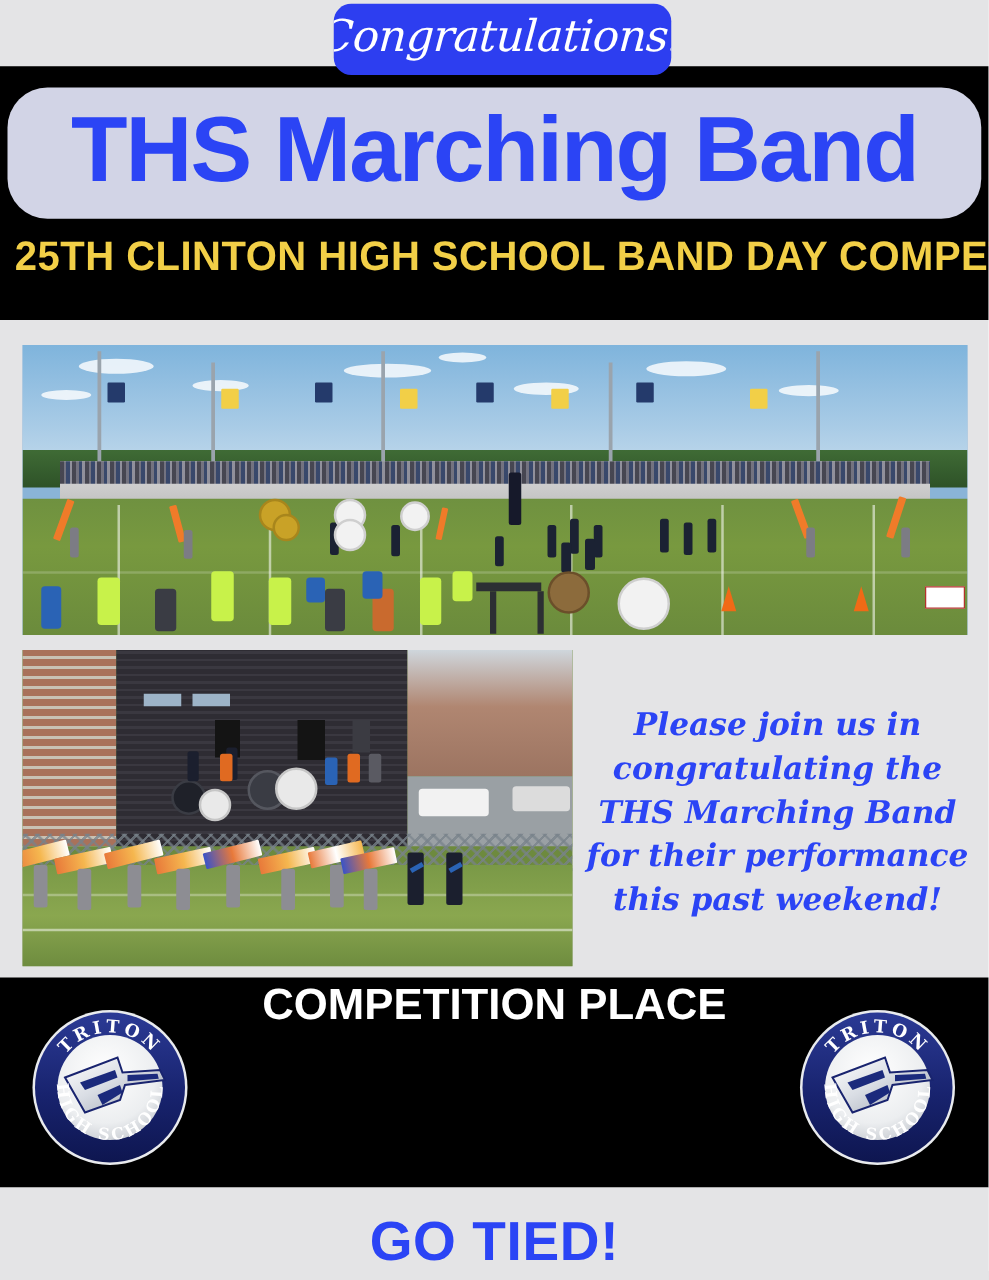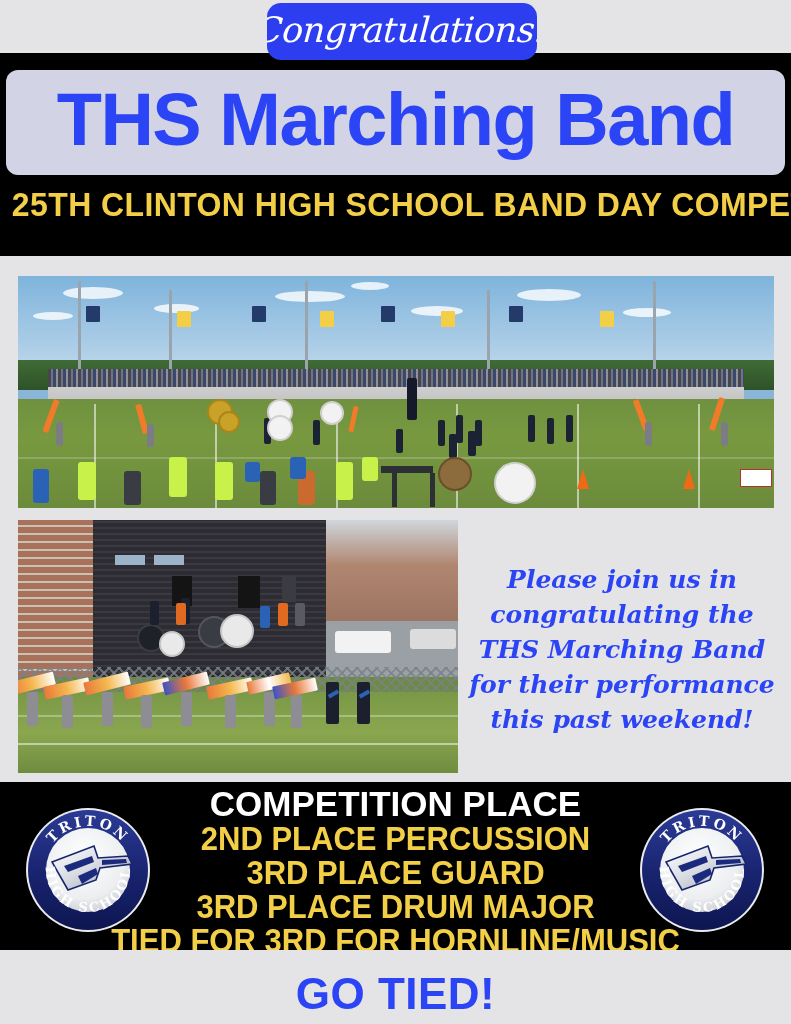--- a/index.html
+++ b/index.html
@@ -53,21 +53,21 @@
     position: absolute;
     left: 0; top: 53px;
     width: 791px; height: 203px;
     background: #000000;
   }
   .title-box {
     position: absolute;
     left: 6px; top: 70px;
     width: 779px; height: 105px;
     background: #d2d4e6;
-    border-radius: 12px;
+    border-radius: 32px;
     display: flex;
     align-items: center;
     justify-content: center;
     overflow: hidden;
   }
   .title-text {
     color: #2b44f5;
     font-family: "Liberation Sans", sans-serif;
     font-weight: bold;
     font-size: 74px;
@@ -420,26 +420,20 @@
     <div style="position:absolute;left:70.5%;top:68%;width:11px;height:4px;background:#2a63b5;transform:rotate(-30deg);"></div>
     <div style="position:absolute;left:77.5%;top:68%;width:11px;height:4px;background:#2a63b5;transform:rotate(-30deg);"></div>
   </div>
 
   <div class="join-text">Please join us in congratulating the THS Marching Band for their performance this past weekend!</div>
 
   <div class="awards-band"></div>
 
   <div class="awards-heading">COMPETITION PLACE</div>
 
-  <div class="awards-list">
-    <div>2ND PLACE PERCUSSION</div>
-    <div>3RD PLACE GUARD</div>
-    <div>3RD PLACE DRUM MAJOR</div>
-    <div>TIED FOR 3RD FOR HORNLINE/MUSIC</div>
-  </div>
 
   <div class="logo left">
     <svg viewBox="0 0 128 128" width="128" height="128" aria-hidden="true">
       <defs>
         <radialGradient id="innerG1" cx="45%" cy="35%" r="70%">
           <stop offset="0%" stop-color="#ffffff"></stop>
           <stop offset="70%" stop-color="#eceef0"></stop>
           <stop offset="100%" stop-color="#c8ccd2"></stop>
         </radialGradient>
         <linearGradient id="ringG1" x1="0" y1="0" x2="0" y2="1">

